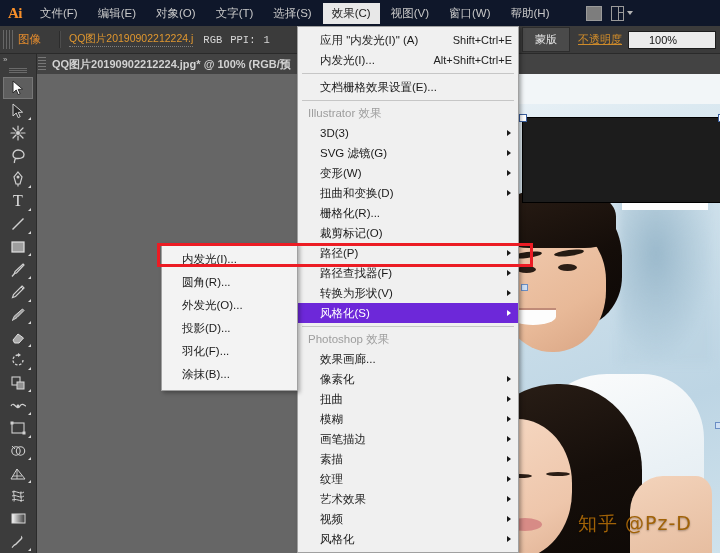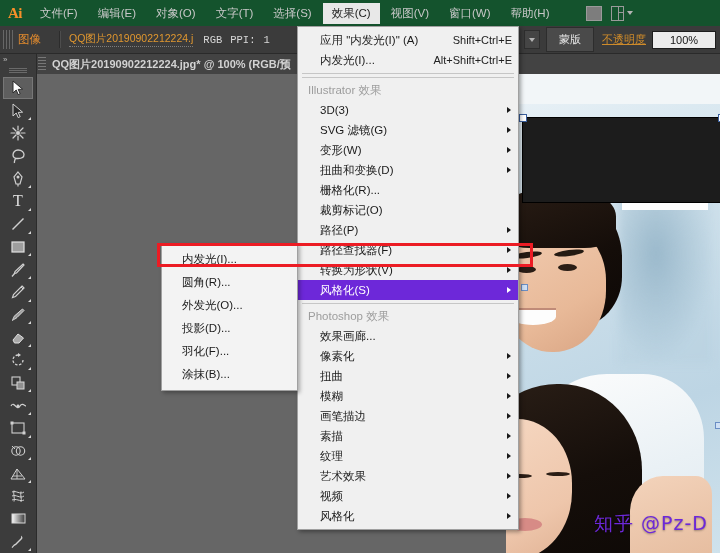--- a/index.html
+++ b/index.html
@@ -7,21 +7,21 @@
     width:720px;height:553px;overflow:hidden;
     font-family:"Liberation Sans","DejaVu Sans",sans-serif;
     background:#535353;position:relative;
     -webkit-font-smoothing:antialiased;
   }
   .app{position:absolute;inset:0;width:720px;height:553px;}
 
   
   .menubar{
     position:absolute;left:0;top:0;width:720px;height:26px;
-    background:#14532d;display:flex;align-items:center;
+    background:#0f172a;display:flex;align-items:center;
   }
   .ai-logo{
     width:30px;height:26px;display:flex;align-items:center;justify-content:center;
     color:#f78f2a;font-weight:bold;font-size:15px;font-family:"Liberation Serif",serif;
     letter-spacing:-0.5px;
   }
   .menu-item{
     color:#c8c8c8;font-size:11.5px;padding:3px 9px;margin:0 1px;white-space:nowrap;
   }
   .menu-item.active{background:#e8e8e8;color:#1b1b1b;}
@@ -68,21 +68,21 @@
     width:14px;height:17px;display:flex;align-items:center;justify-content:center;
     background:#454545;border:1px solid #2e2e2e;margin-right:6px;
   }
   .cb-btn{
     background:#4a4a4a;border:1px solid #2d2d2d;color:#e6e6e6;font-size:11px;
     padding:4px 12px;margin-right:8px;
   }
   .cb-opacity{color:#cf8b2a;font-size:11px;margin-right:6px;text-decoration:underline;text-decoration-color:#cf8b2a;}
   .cb-num{
     background:#ececec;color:#151515;font-size:11px;border:1px solid #1d1d1d;
-    padding:2px 8px;min-width:46px;text-align:center;
+    padding:2px 20px;min-width:46px;text-align:left;
   }
 
   
   .tabbar{
     position:absolute;left:0;top:54px;width:720px;height:20px;background:#434343;
     display:flex;align-items:center;border-bottom:1px solid #2b2b2b;
   }
   .tab-grip{
     width:8px;height:14px;margin-left:38px;margin-right:6px;
     background:repeating-linear-gradient(to bottom,#787878 0 1px,transparent 1px 3px);
@@ -197,21 +197,21 @@
   .blackrect{
     position:absolute;left:486px;top:43px;width:199px;height:84px;background:#1c1c1c;
     border:1px solid #000;
   }
   .handle{
     position:absolute;width:6px;height:6px;background:#ffffff;border:1px solid #3a5f9e;
   }
   .handle.small{width:5px;height:5px;background:#cfe0f5;border:1px solid #6a8ec4;}
 
   .watermark{
-    position:absolute;right:12px;bottom:16px;color:#6d28d9;font-size:19px;
+    position:absolute;right:28px;bottom:16px;color:#a16207;font-size:19px;
     font-family:"DejaVu Sans",sans-serif;letter-spacing:1px;
     text-shadow:0 1px 2px rgba(0,0,0,.35);
   }
 
   
   .menu-effect{
     position:absolute;left:297px;top:26px;width:222px;background:#f0f0f0;
     border:1px solid #a0a0a0;box-shadow:2px 2px 4px rgba(0,0,0,.35);
     font-size:11.5px;color:#1a1a1a;padding:3px 0;box-sizing:border-box;
   }
@@ -495,20 +495,23 @@
   <div class="menu-effect">
     <div class="mrow">
       <span class="lbl">应用 "内发光(I)" (A)</span>
       <span class="acc">Shift+Ctrl+E</span>
     </div>
     <div class="mrow">
       <span class="lbl">内发光(I)...</span>
       <span class="acc">Alt+Shift+Ctrl+E</span>
     </div>
     <div class="msep"></div>
+    <div class="mrow">
+      <span class="lbl">文档栅格效果设置(E)...</span>
+    </div>
     <div class="msep"></div>
 
     <div class="mhead">Illustrator 效果</div>
 
     <div class="mrow">
       <span class="lbl">3D(3)</span>
       <span class="arrow"></span>
     </div>
     <div class="mrow">
       <span class="lbl">SVG 滤镜(G)</span>

